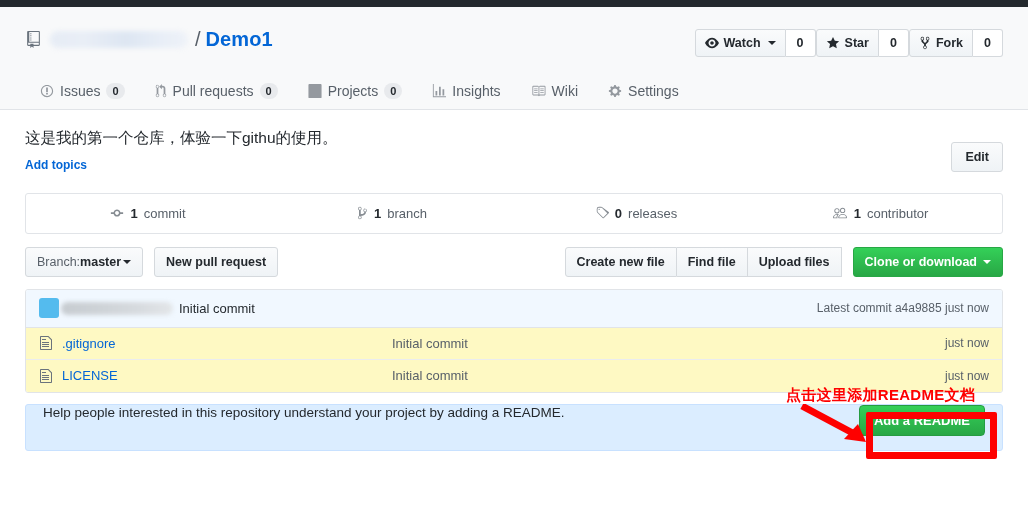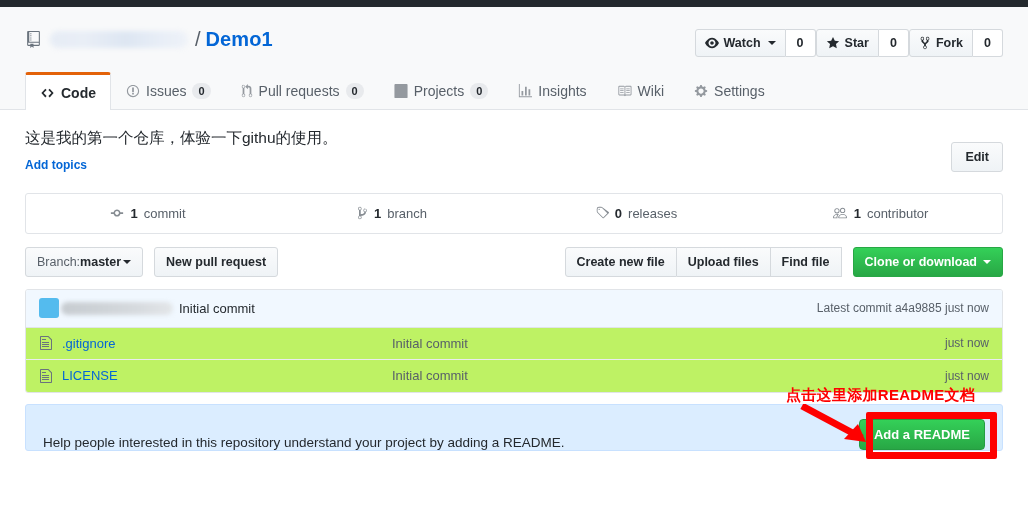--- a/index.html
+++ b/index.html
@@ -162,33 +162,33 @@
     border-radius: 7px; filter: blur(2.2px);
   }
   .commit-msg { font-size: 13px; color: #24292e; margin-left: 6px; }
   .latest-commit { margin-left: auto; font-size: 12px; color: #586069; }
   .latest-commit .sha { color: #586069; }
 
   .file-row {
     display: flex; align-items: center;
     height: 32px; padding: 0 13px;
     border-bottom: 1px solid #eaecef;
-    background: #bef264;
+    background: #fef9c3;
   }
   .file-row:last-child { border-bottom: none; }
   .file-icon { width: 14px; height: 16px; margin-right: 9px; color: #6a737d; flex: none; }
   .file-name { font-size: 13px; color: #0366d6; text-decoration: none; cursor: pointer; width: 330px; }
   .file-msg { font-size: 13px; color: #586069; flex: 1; }
   .file-age { font-size: 12px; color: #586069; text-align: right; }
 
   
   .readme-box {
     margin-top: 11px;
     background: #dbedff; border: 1px solid #c8e1ff; border-radius: 3px;
-    height: 47px; display: flex; align-items: flex-end; padding: 0 17px;
+    height: 47px; display: flex; align-items: flex-start; padding: 0 17px;
     position: relative;
   }
   .readme-text { font-size: 13.5px; color: #24292e; }
   .readme-btn {
     margin-left: auto;
     height: 31px; padding: 0 14px;
     display: flex; align-items: center;
     font-size: 13px; font-weight: bold; color: #fff;
     background: linear-gradient(#34d058,#28a745);
     border: 1px solid #259c41; border-radius: 4px; cursor: pointer;
@@ -256,26 +256,20 @@
           </svg>
           <span>Fork</span>
         </div>
         <div class="btn-count">0</div>
       </div>
 
     </div>
 
     <div class="nav">
 
-      <a class="tab active">
-        <svg width="15" height="14" viewBox="0 0 14 16" fill="currentColor">
-          <path d="M9.5 3L8 4.5 11.5 8 8 11.5 9.5 13 14 8 9.5 3zm-5 0L0 8l4.5 5L6 11.5 2.5 8 6 4.5 4.5 3z"></path>
-        </svg>
-        <span>Code</span>
-      </a>
 
       <a class="tab">
         <svg width="14" height="14" viewBox="0 0 14 16" fill="currentColor">
           <path d="M7 2.3c3.14 0 5.7 2.56 5.7 5.7s-2.56 5.7-5.7 5.7A5.71 5.71 0 0 1 1.3 8c0-3.14 2.56-5.7 5.7-5.7zM7 1C3.14 1 0 4.14 0 8s3.14 7 7 7 7-3.14 7-7-3.14-7-7-7zm1 3H6v5h2V4zm0 6H6v2h2v-2z"></path>
         </svg>
         <span>Issues</span>
         <span class="tab-count">0</span>
       </a>
 
       <a class="tab">
@@ -367,22 +361,22 @@
     <div class="toolbar">
       <div class="btn branch">
         <span>Branch:</span>
         <b>master</b>
         <span class="caret"></span>
       </div>
       <div class="btn" style="margin-left:11px">New pull request</div>
 
       <div class="toolbar-right">
         <div class="btn seg">Create new file</div>
+        <div class="btn seg">Find file</div>
         <div class="btn seg">Upload files</div>
-        <div class="btn seg">Find file</div>
         <div class="btn-green">
           <span>Clone or download</span>
           <span class="caret-w"></span>
         </div>
       </div>
     </div>
 
     <div class="filebox">
 
       <div class="commit-bar">

